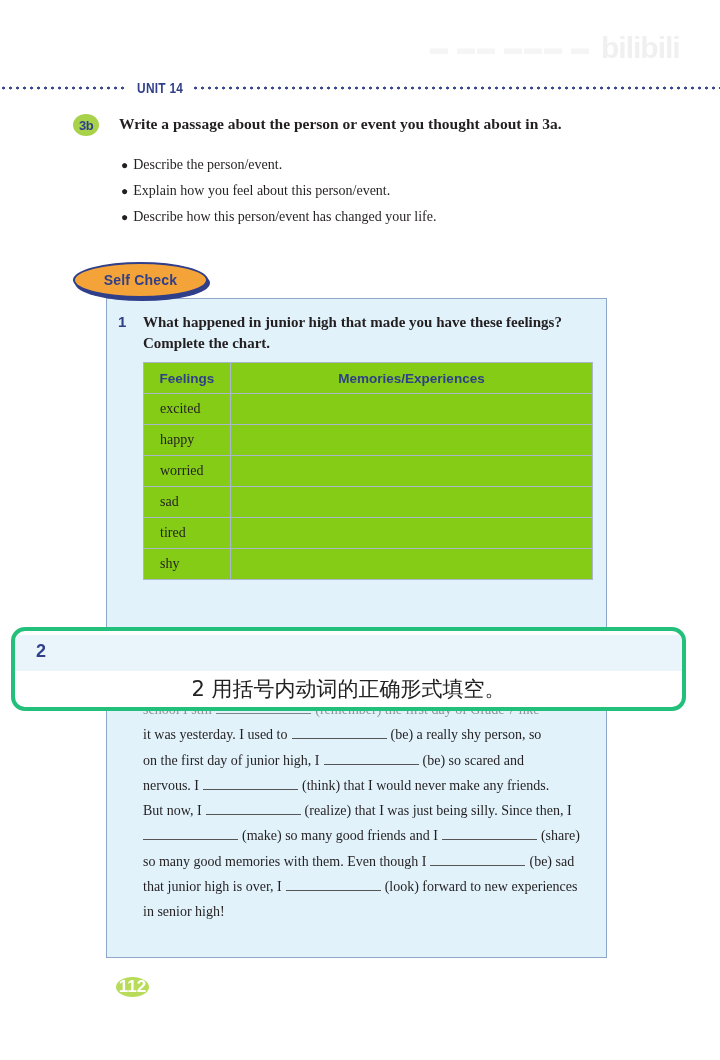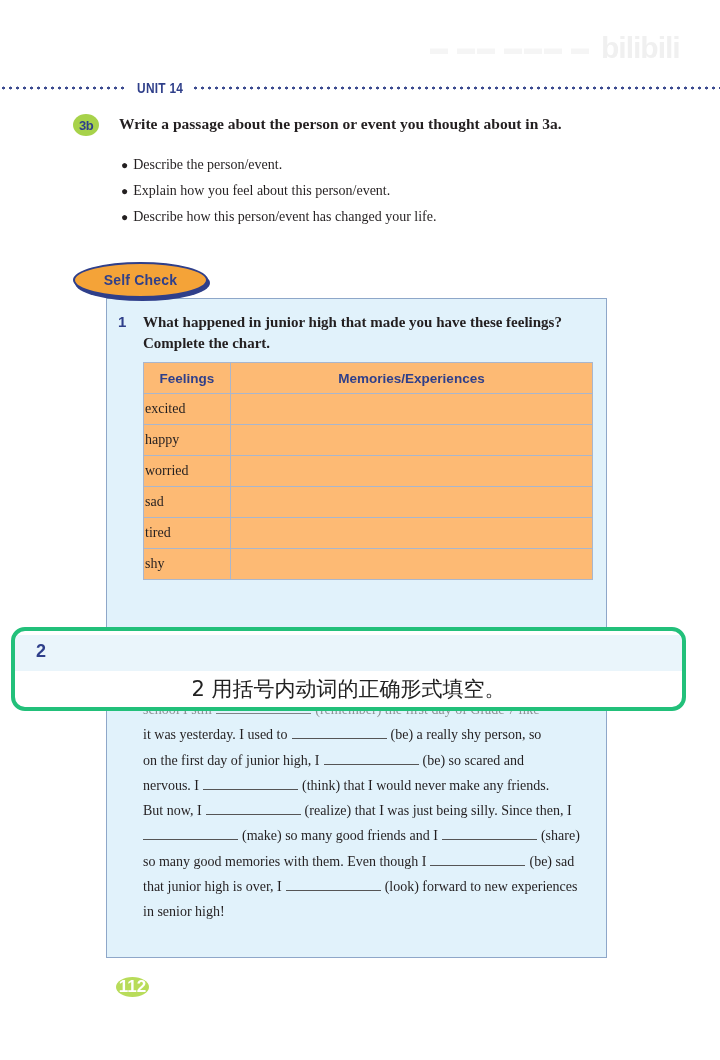--- a/index.html
+++ b/index.html
@@ -27,25 +27,25 @@
 
     
     .self-check { position: absolute; left: 73px; top: 262px; width: 135px; height: 36px; border-radius: 50%; background: #f4a338; border: 2px solid #2f3f8a; box-shadow: 2px 3px 0 #2f3f8a; display: flex; align-items: center; justify-content: center; z-index: 2; }
     .self-check span { font-family: "Liberation Sans", sans-serif; font-weight: bold; font-size: 14px; color: #2f3f8a; letter-spacing: 0.2px; }
 
     .panel { position: absolute; left: 106px; top: 298px; width: 501px; height: 660px; background: #e1f2fb; border: 1.5px solid #8ea7c9; }
 
     .q1-num { position: absolute; left: 118px; top: 313px; font-family: "Liberation Sans", sans-serif; font-weight: bold; font-size: 15px; color: #2f3f8a; }
     .q1-text { position: absolute; left: 143px; top: 312px; width: 440px; font-size: 15px; font-weight: bold; line-height: 21px; color: #231f20; }
 
-    table.chart { position: absolute; left: 143px; top: 362px; width: 450px; border-collapse: collapse; background: #fdba74; }
+    table.chart { position: absolute; left: 143px; top: 362px; width: 450px; border-collapse: collapse; background: #84cc16; }
     table.chart td, table.chart th { border: 1px solid #a9b6cc; height: 31px; }
     table.chart th { font-family: "Liberation Sans", sans-serif; font-weight: bold; font-size: 13.5px; color: #2f3f8a; text-align: center; transform-origin: center; }
     table.chart th.feel { width: 87px; }
-    table.chart td.feel { font-size: 14px; padding-left: 1px; color: #231f20; }
+    table.chart td.feel { font-size: 14px; padding-left: 16px; color: #231f20; }
     table.chart tr { height: 31px; }
 
     
     .passage { position: absolute; left: 143px; top: 697px; width: 455px; font-size: 14px; line-height: 25.3px; color: #231f20; }
     .passage .blank { display: inline-block; border-bottom: 1px solid #555; height: 14px; vertical-align: baseline; margin: 0 4px; }
     .passage .line { white-space: nowrap; }
     .passage .faded { color: #6a6a6a; opacity: 0.7; }
 
     
     .subtitle-box { position: absolute; left: 11px; top: 627px; width: 675px; height: 84px; border: 4px solid #22c07a; border-radius: 14px; background: #ffffff; z-index: 5; overflow: hidden; }

